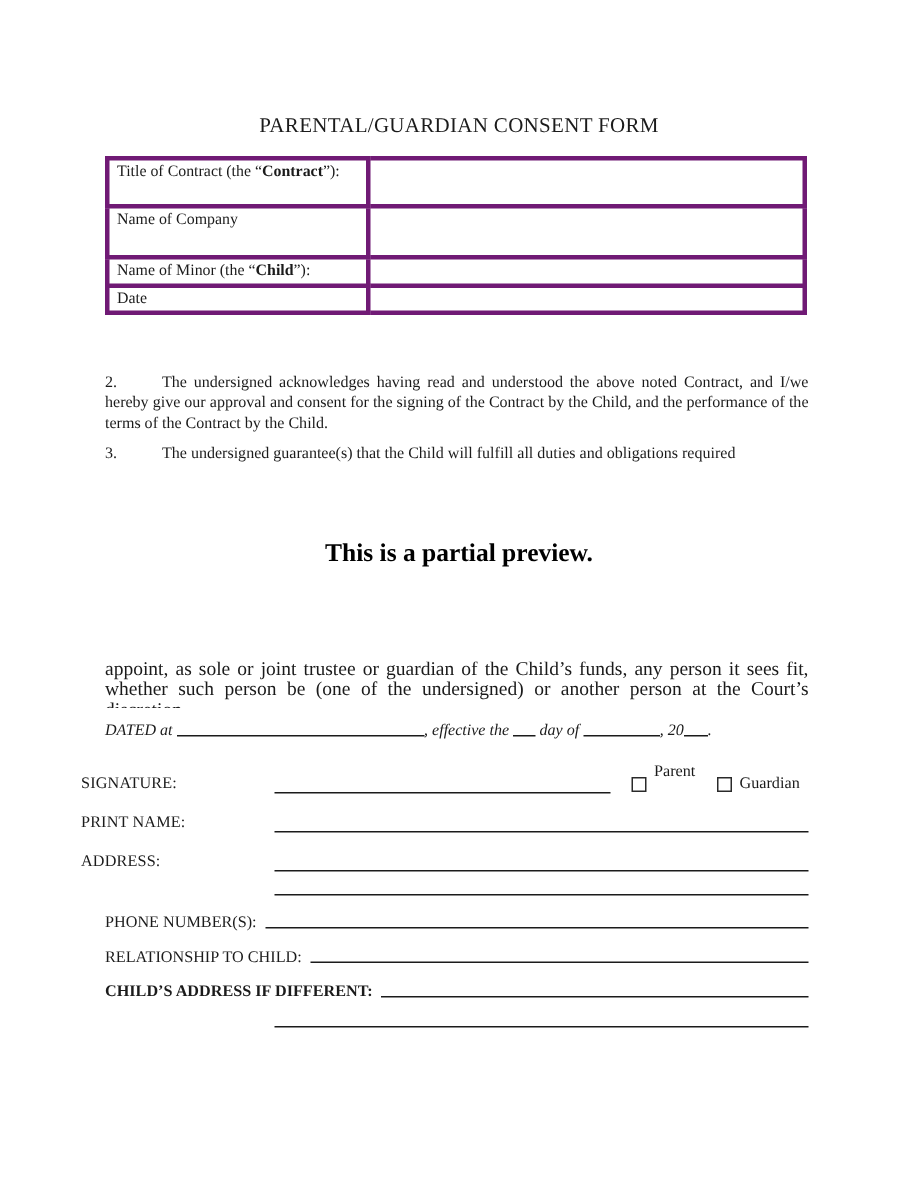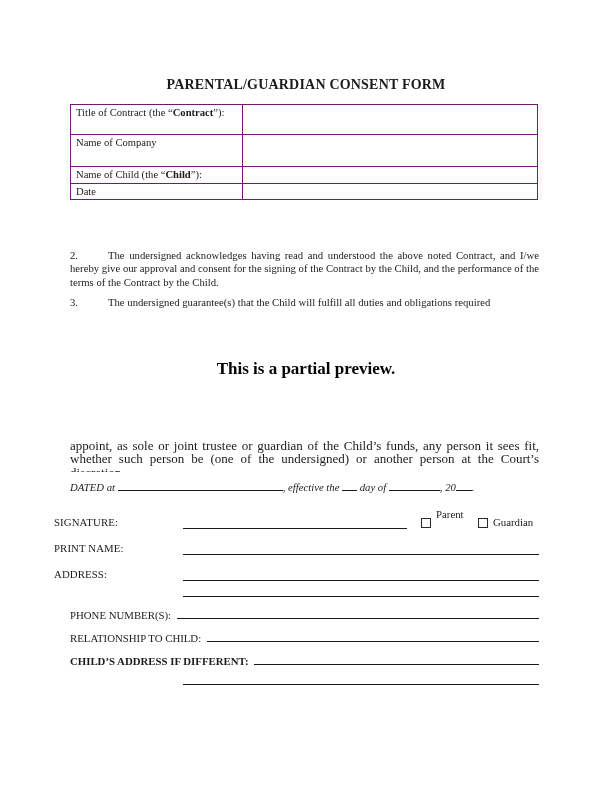--- a/index.html
+++ b/index.html
@@ -6,29 +6,29 @@
   .page{
     position:relative;
     width:612px;height:792px;
     background:#ffffff;
     font-family:"Liberation Serif", serif;
     color:#1b1b1b;
     overflow:hidden;
   }
   .doc-title{
     position:absolute;top:77px;left:0;width:100%;
-    text-align:center;font-weight:bold;font-size:14px;letter-spacing:.2px;
+    text-align:center;font-weight:normal;font-size:14px;letter-spacing:.2px;
   }
   table.info{
     position:absolute;top:104px;left:70px;width:468px;
     border-collapse:collapse;font-size:10.6px;line-height:13px;
     table-layout:fixed;
   }
   table.info td{
-    border:1px solid #701a75;padding:1px 6px 1px 5px;vertical-align:top;
+    border:3px solid #701a75;padding:1px 6px 1px 5px;vertical-align:top;
   }
   td.lbl{width:160px;}
   td.lbl.just{text-align:justify;text-align-last:left;}
   tr.r1 td{height:27px;}
   tr.r2 td{height:29px;}
   tr.r3 td{height:14px;}
   tr.r4 td{height:13px;}
   .clause{
     position:absolute;left:70px;width:469px;
     font-size:10.7px;line-height:13.3px;text-align:justify;
@@ -75,21 +75,21 @@
     <tbody>
       <tr class="r1">
         <td class="lbl just"><span>Title of Contract (the “</span><b>Contract</b><span>”):</span></td>
         <td></td>
       </tr>
       <tr class="r2">
         <td class="lbl">Name of Company</td>
         <td></td>
       </tr>
       <tr class="r3">
-        <td class="lbl"><span>Name of Child (the “</span><b>Child</b><span>”):</span></td>
+        <td class="lbl"><span>Name of Minor (the “</span><b>Child</b><span>”):</span></td>
         <td></td>
       </tr>
       <tr class="r4">
         <td class="lbl">Date</td>
         <td></td>
       </tr>
     </tbody>
   </table>
 
 

